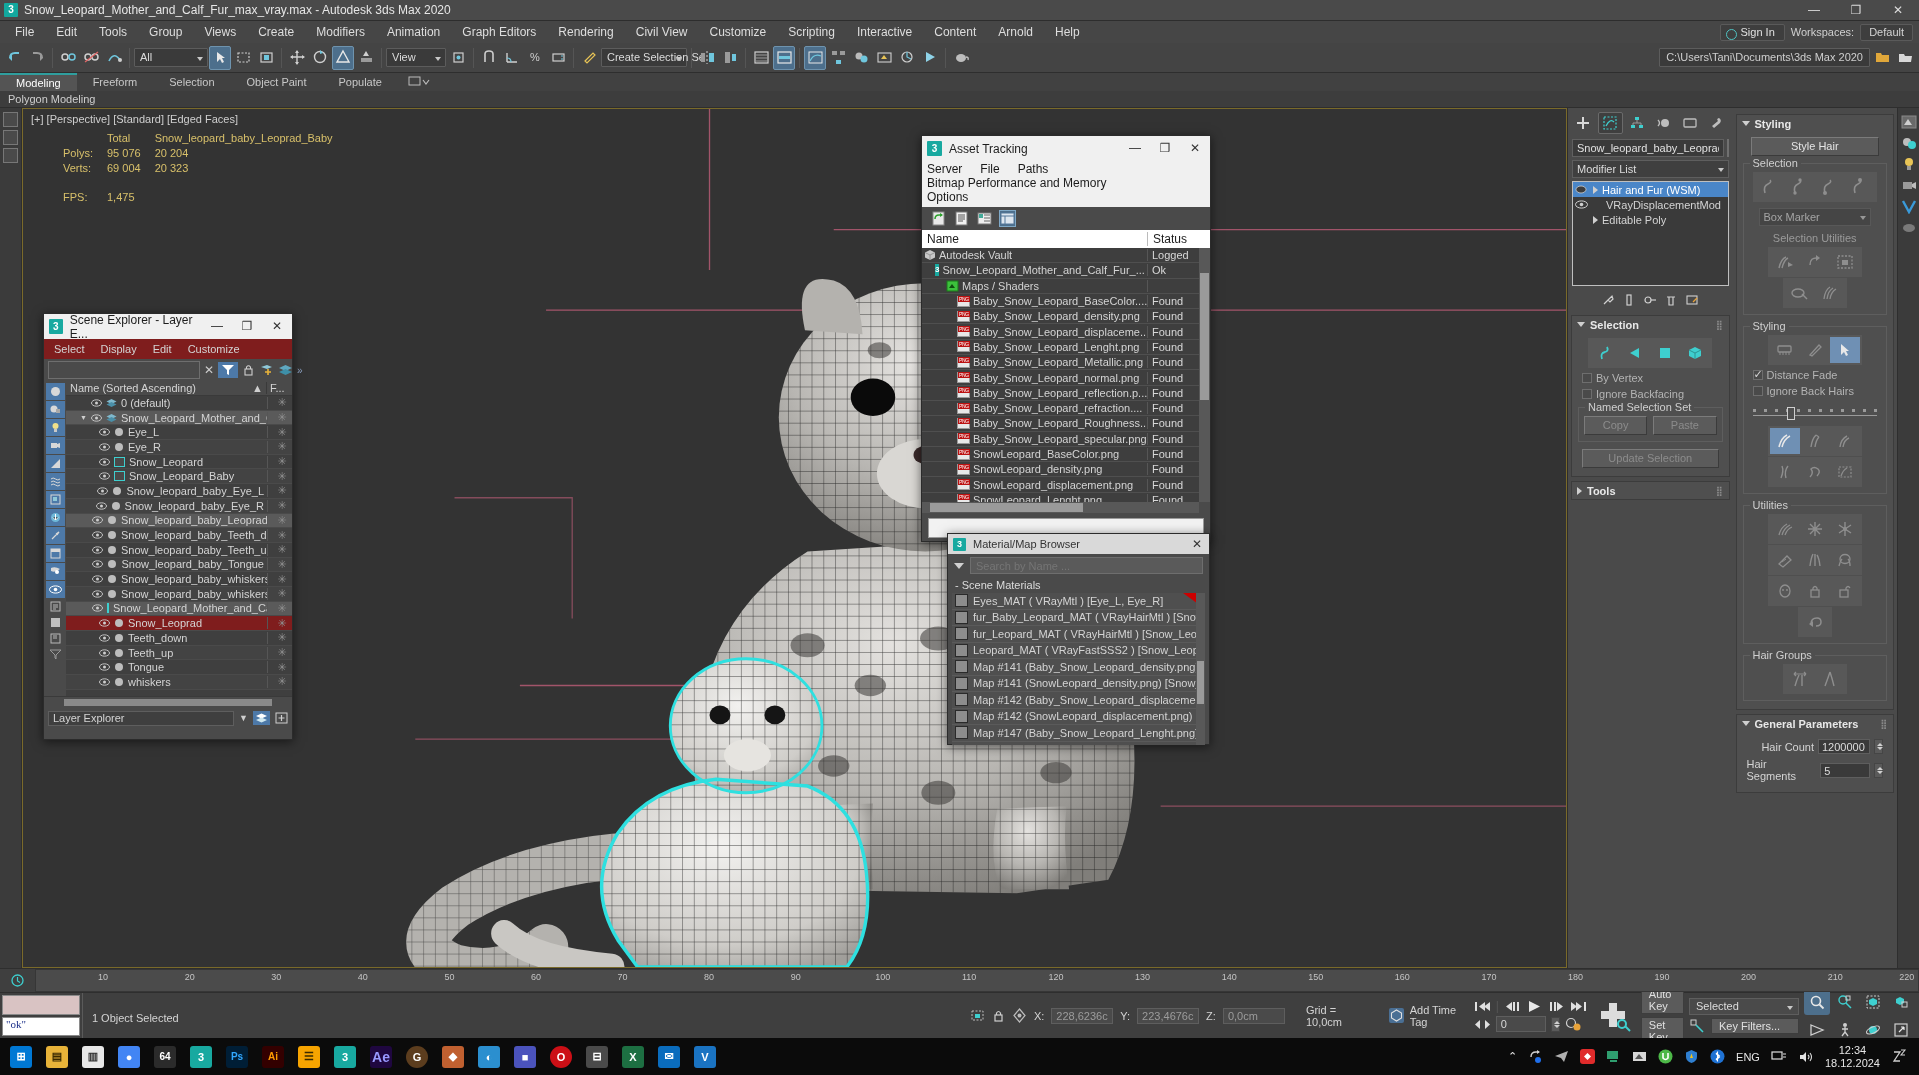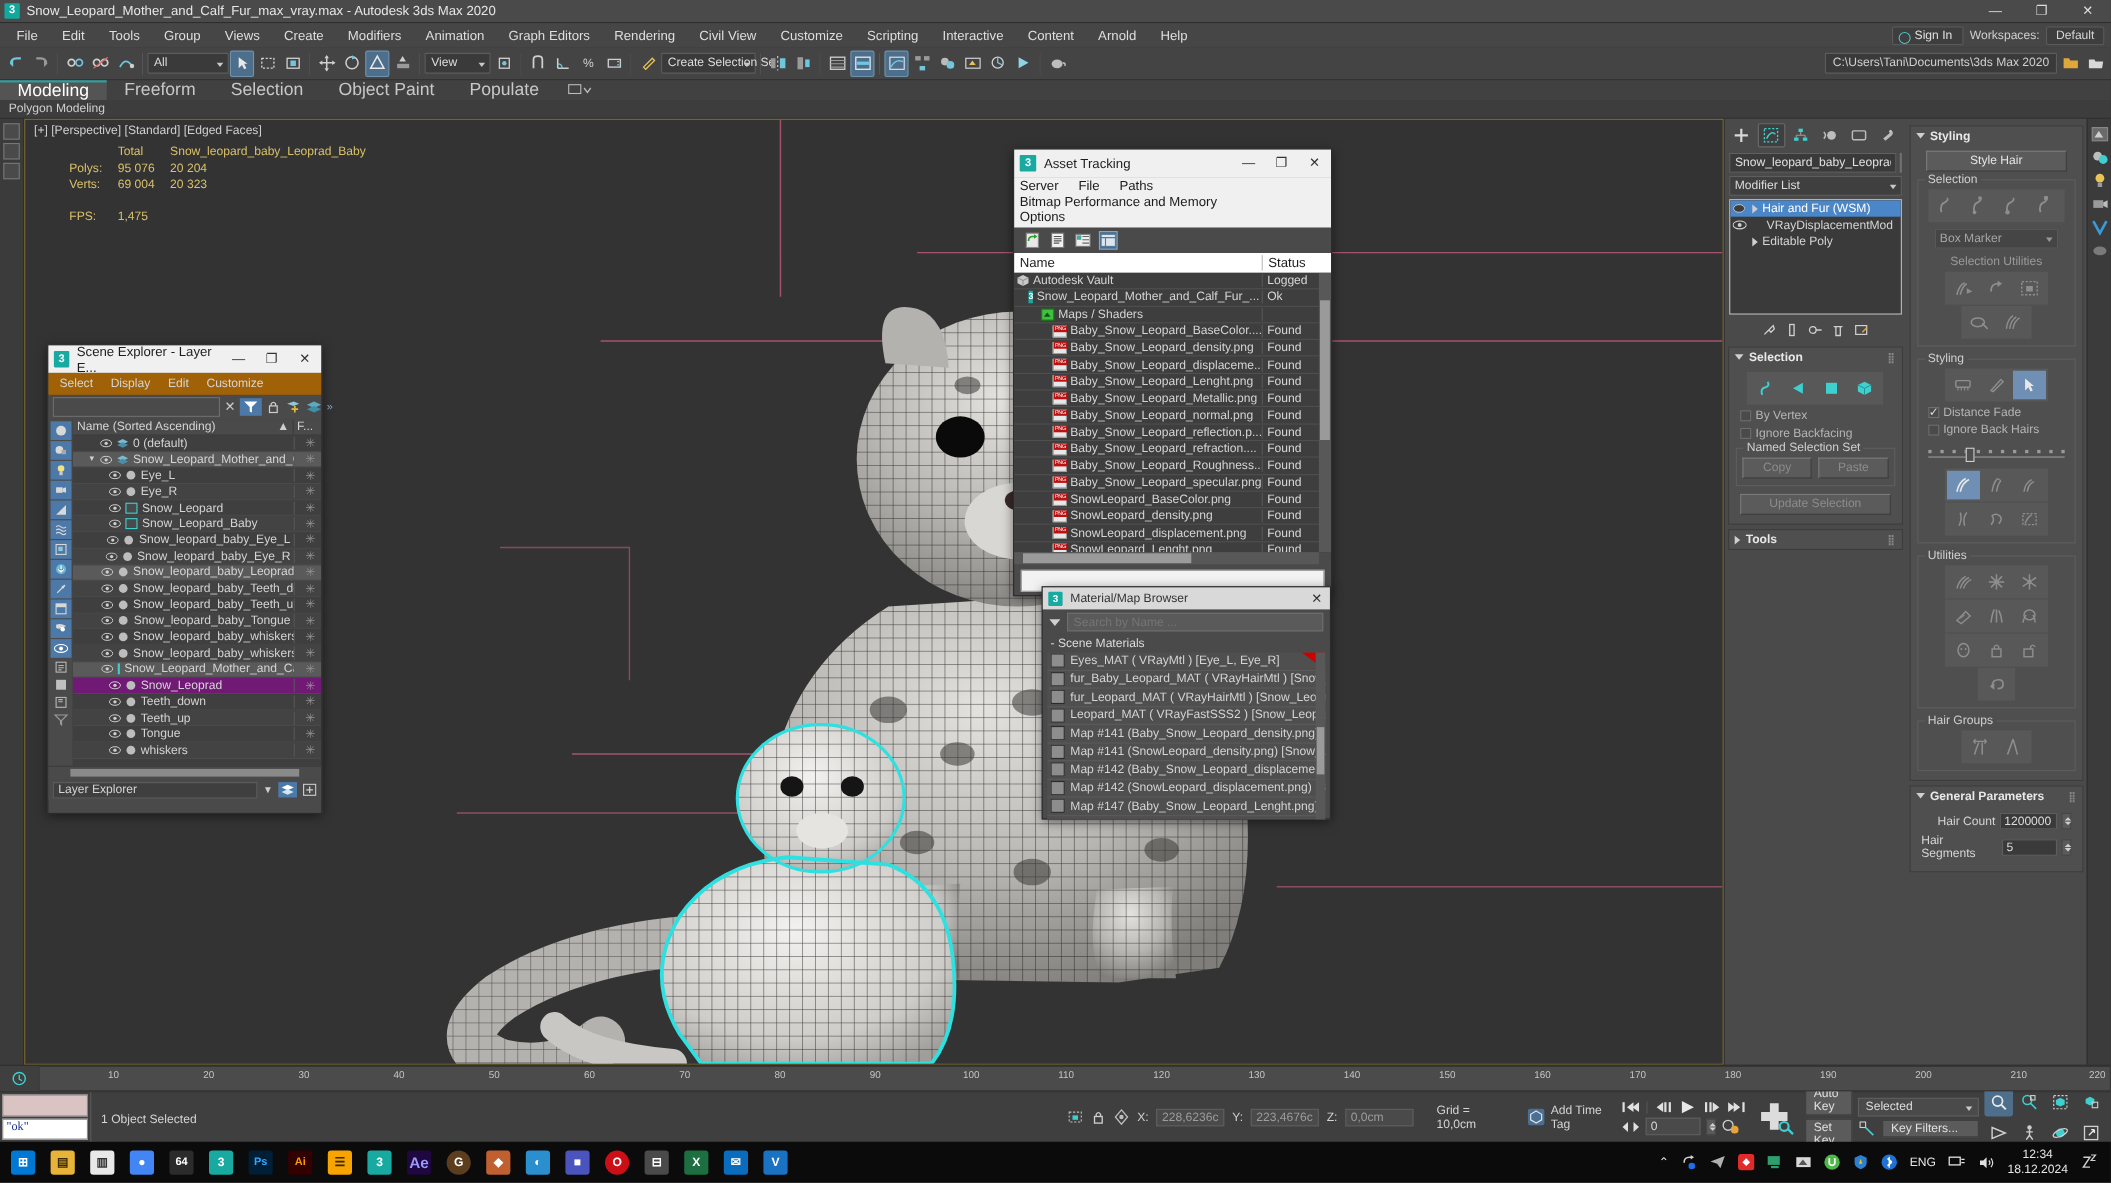--- a/index.html
+++ b/index.html
@@ -36,21 +36,21 @@
   .sep { width:1px; height:20px; background:#303030; margin:0 3px; border-right:1px solid #555;}
   .combo { height:19px; background:#3a3a3a; border:1px solid #5c5c5c; font-size:11px;
      line-height:17px; padding:0 14px 0 5px; position:relative; border-radius:1px; color:#dcdcdc; white-space:nowrap;}
   .combo:after{content:"";position:absolute;right:4px;top:8px;border-left:3px solid transparent;
      border-right:3px solid transparent;border-top:4px solid #c8c8c8;}
   .pathbox{ height:19px;background:#3a3a3a;border:1px solid #5c5c5c;font-size:11px;line-height:17px;
      padding:0 6px;color:#cfcfcf;border-radius:1px;white-space:nowrap;text-align:center;}
   .rbtn { width:26px; height:26px; border-radius:3px; display:flex; align-items:center; justify-content:center;}
 
   
-  .ribbon { height:18px; background:#414141; display:flex; align-items:stretch; flex:none; font-size:16px;}
+  .ribbon { height:18px; background:#414141; display:flex; align-items:stretch; flex:none; font-size:11px;}
   .rtab { padding:0 16px; line-height:18px; color:#c8c8c8; }
   .rtab.active { background:#545454; color:#fff; border-top:2px solid #2f9e9e; line-height:16px;}
   .ribbon2 { height:17px; background:#3d3d3d; display:flex; align-items:center; flex:none;
      font-size:11px; padding-left:8px; color:#cfcfcf; border-bottom:1px solid #2e2e2e;}
 
   
   .workspace { flex:1; position:relative; display:flex; min-height:0; }
 
   
   .viewport { position:relative; flex:1; background:#333; border:1px solid #7a6a2a; overflow:hidden; }
@@ -1383,21 +1383,21 @@
   <div class="win" style="left:43px; top:313px; width:250px; height:427px;">
     <div class="win-tb">
       <div class="win-ic">3</div>
       <div class="win-title">Scene Explorer - Layer E...</div>
       <div class="win-ctl">
         <span>—</span>
         <span>❐</span>
         <span class="x">✕</span>
       </div>
     </div>
-    <div style="display:flex;gap:16px;font-size:11px;padding:4px 0 4px 10px;background:#a16207">
+    <div style="display:flex;gap:16px;font-size:11px;padding:4px 0 4px 10px;background:#7f1d1d">
       <span>Select</span>
       <span>Display</span>
       <span>Edit</span>
       <span>Customize</span>
     </div>
     <div style="display:flex;align-items:center;gap:4px;padding:2px 4px;background:#4a4a4a">
       <input style="flex: 1 1 0%; height: 18px; background: rgb(74, 74, 74); border: 1px solid rgb(110, 110, 110); color: rgb(224, 224, 224); font-size: 11px; padding: 0px 4px; font-family: &quot;Liberation Sans&quot;, sans-serif;" value="">
       <span style="color:#ccc;font-size:12px">✕</span>
       <span style="background:#4d79a8;padding:1px 3px">
           <svg width="14" height="14" viewBox="0 0 14 14">
@@ -1777,21 +1777,21 @@
                   <svg width="11" height="8" viewBox="0 0 11 8">
                     <ellipse cx="5.5" cy="4" rx="5" ry="3.2" fill="none" stroke="#cfcfcf" stroke-width=".9"></ellipse>
                     <circle cx="5.5" cy="4" r="1.5" fill="#cfcfcf"></circle>
                   </svg>
                 </span>
                 <span style="display:inline-block;width:11px;height:10px;border:1px solid #3ecfcf;background:#4a4a4a"></span>
                 <span>Snow_Leopard_Mother_and_Calf_Fur</span>
               </span>
               <span class="s" style="width:24px;text-align:center;color:#8f8f8f">✳</span>
             </div>
-            <div class="at-row" style="height: 14.7px; border-bottom: 1px solid rgb(74, 74, 74); background: #701a75; justify-content: flex-end;">
+            <div class="at-row" style="height: 14.7px; border-bottom: 1px solid rgb(74, 74, 74); background: #7f1d1d; justify-content: flex-end;">
               <span class="n" style="padding-left:22px;gap:4px">
                 <span style="width:7px"></span>
                 <span>
                   <svg width="11" height="8" viewBox="0 0 11 8">
                     <ellipse cx="5.5" cy="4" rx="5" ry="3.2" fill="none" stroke="#cfcfcf" stroke-width=".9"></ellipse>
                     <circle cx="5.5" cy="4" r="1.5" fill="#cfcfcf"></circle>
                   </svg>
                 </span>
                 <span>
                   <svg width="10" height="10" viewBox="0 0 10 10">

